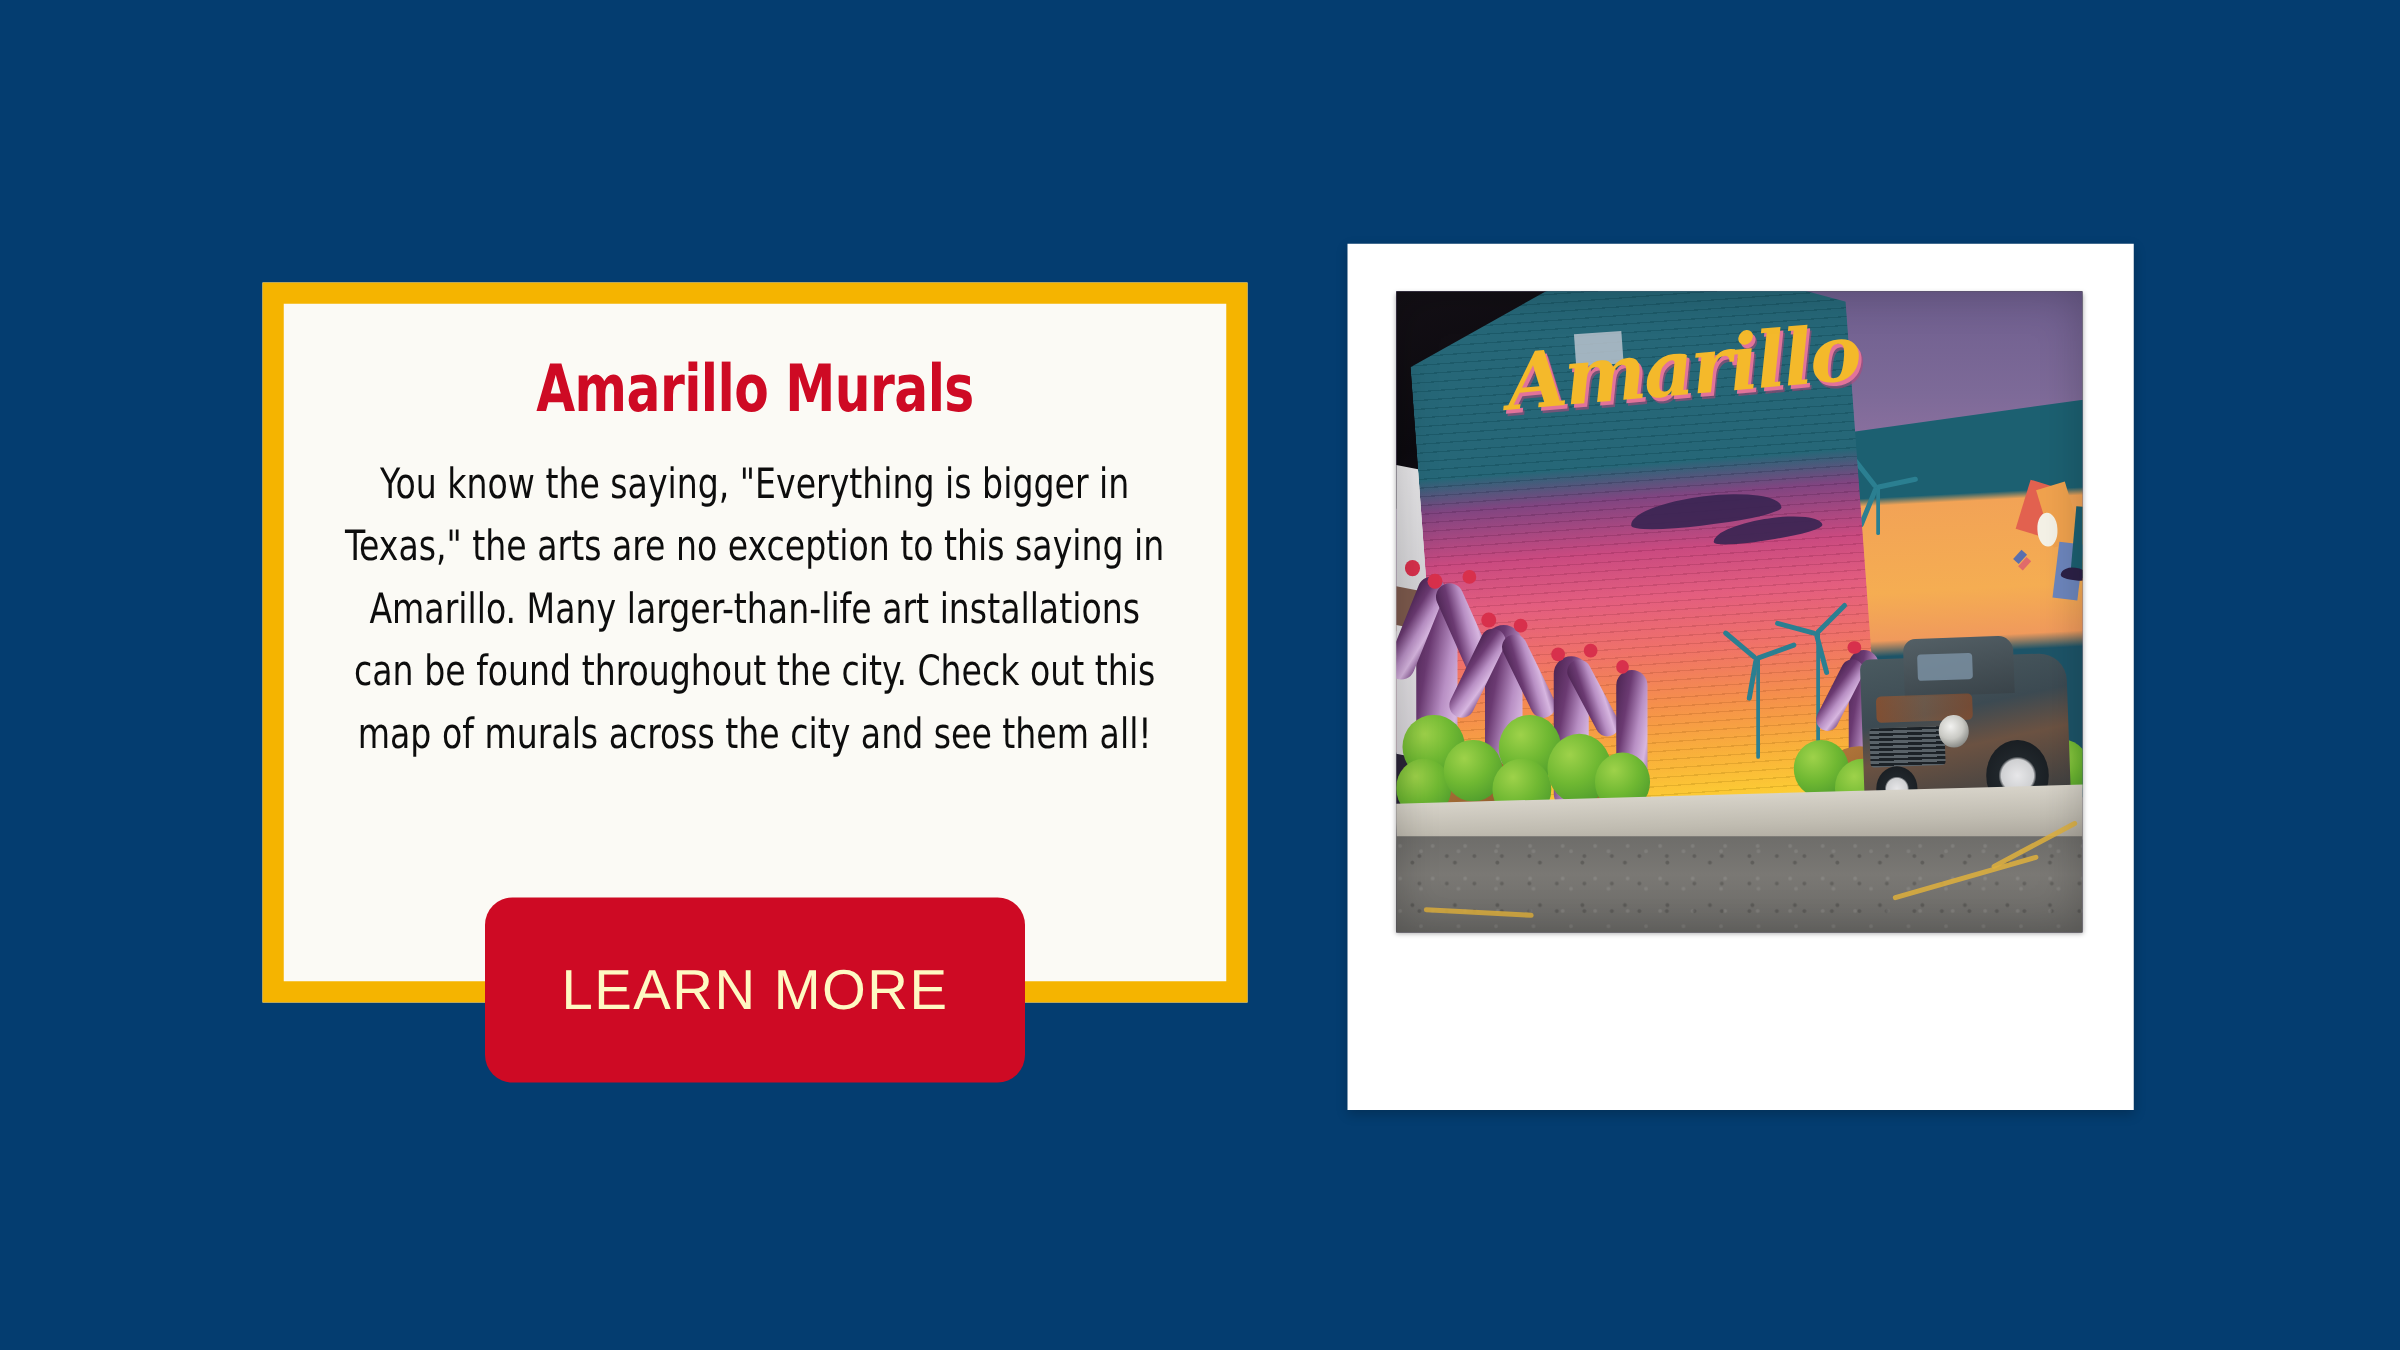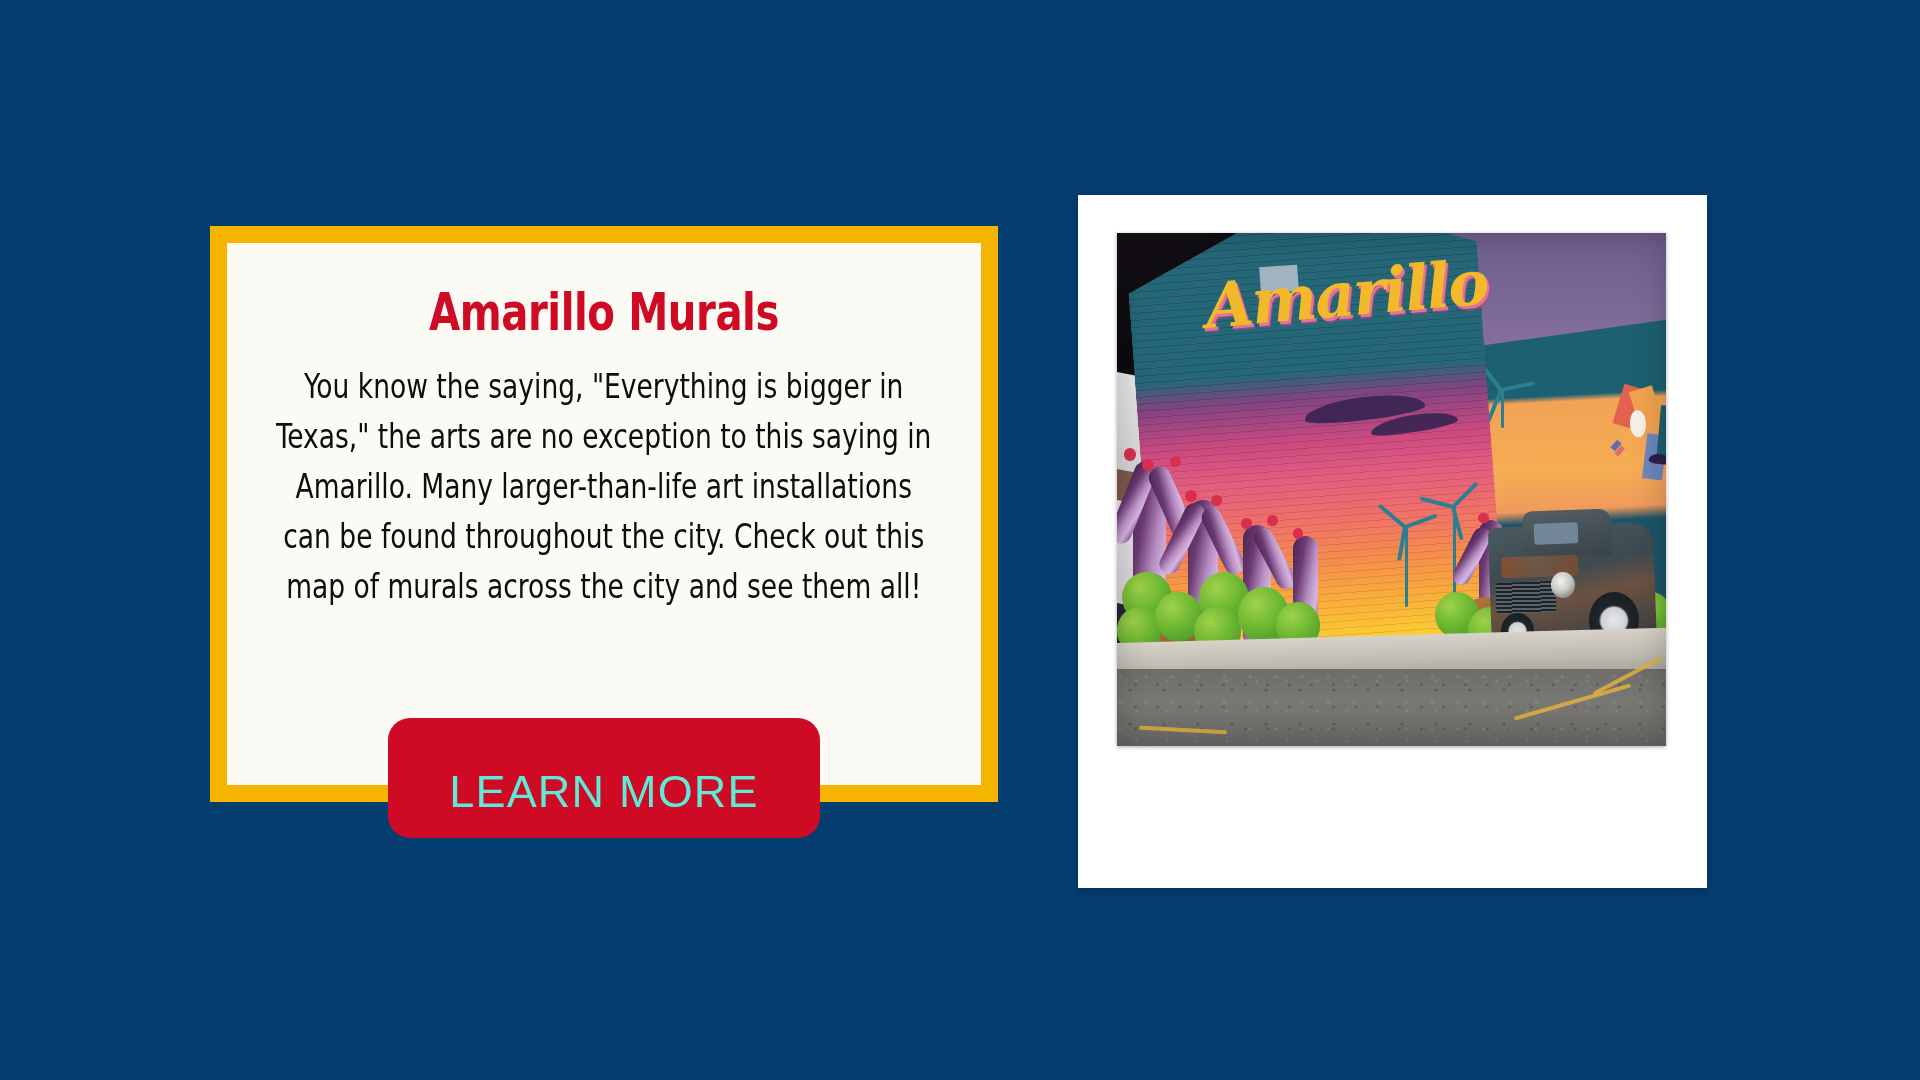--- a/index.html
+++ b/index.html
@@ -62,25 +62,25 @@
     width: 113.6%;
     margin-left: -6.8%;
   }
 
   
   #learn-more-button {
     position: absolute;
     left: 388px;
     top: 718px;
     width: 432px;
-    height: 120px;
+    height: 148px;
     background: #CE0A24;
     border: none;
     border-radius: 22px;
-    color: #5eead4;
+    color: #fef9c3;
     font-family: "Liberation Sans", sans-serif;
     font-weight: 400;
     font-size: 45px;
     letter-spacing: 1.2px;
     line-height: 148px;
     text-align: center;
     cursor: pointer;
     padding: 0;
     z-index: 5;
   }

